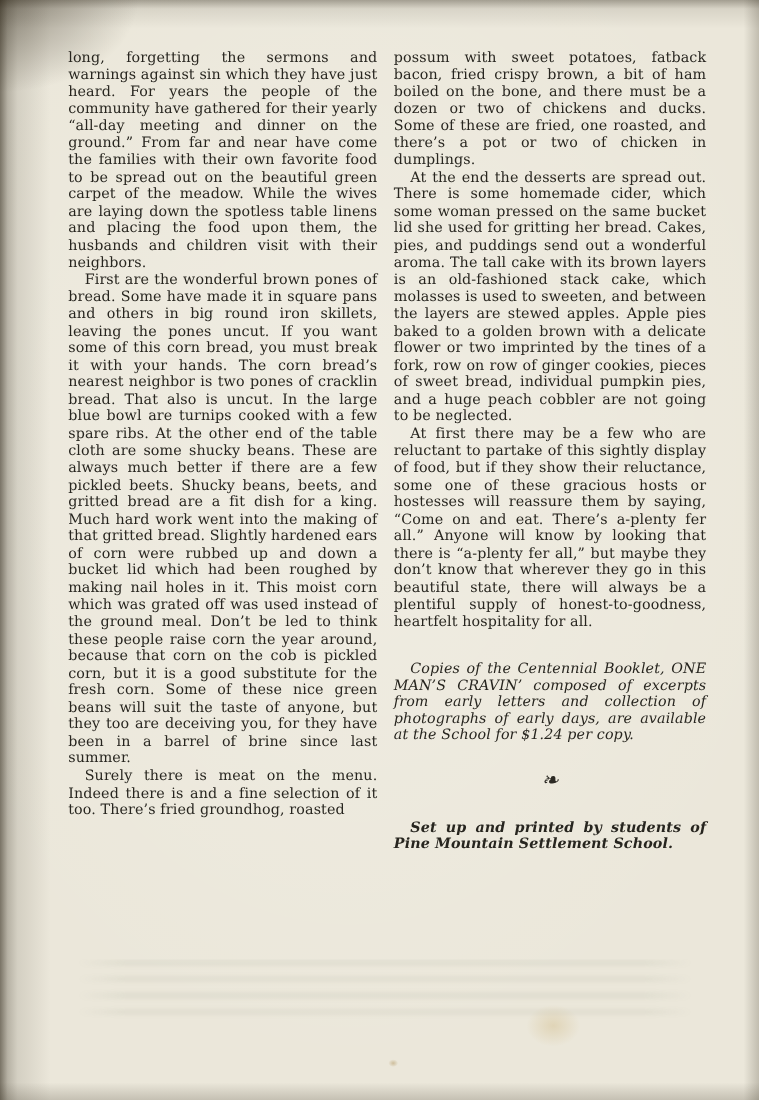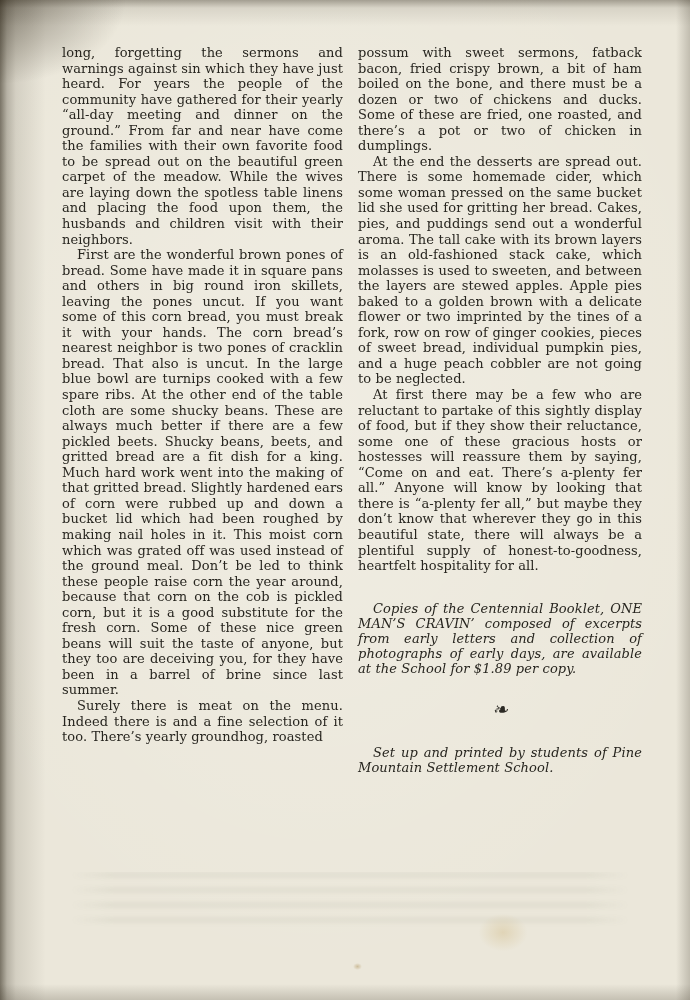--- a/index.html
+++ b/index.html
@@ -110,38 +110,39 @@
   .ornament {
     margin-top: 26px;
     text-align: center;
     font-size: 19px;
     font-style: italic;
     color: #2c2a24;
   }
   .colophon {
     margin-top: 27px !important;
     font-style: italic;
+    font-weight: bold;
   }
 </style>
 </head>
 <body>
 
 <div class="page">
 
   <div class="col col-left">
     <p class="noindent">long, forgetting the sermons and warnings against sin which they have just heard. For years the people of the community have gathered for their yearly “all-day meeting and dinner on the ground.” From far and near have come the families with their own favorite food to be spread out on the beautiful green carpet of the meadow. While the wives are laying down the spotless table linens and placing the food upon them, the husbands and children visit with their neighbors.</p>
     <p>First are the wonderful brown pones of bread. Some have made it in square pans and others in big round iron skillets, leaving the pones uncut. If you want some of this corn bread, you must break it with your hands. The corn bread’s nearest neighbor is two pones of cracklin bread. That also is uncut. In the large blue bowl are turnips cooked with a few spare ribs. At the other end of the table cloth are some shucky beans. These are always much better if there are a few pickled beets. Shucky beans, beets, and gritted bread are a fit dish for a king. Much hard work went into the making of that gritted bread. Slightly hardened ears of corn were rubbed up and down a bucket lid which had been roughed by making nail holes in it. This moist corn which was grated off was used instead of the ground meal. Don’t be led to think these people raise corn the year around, because that corn on the cob is pickled corn, but it is a good substitute for the fresh corn. Some of these nice green beans will suit the taste of anyone, but they too are deceiving you, for they have been in a barrel of brine since last summer.</p>
-    <p>Surely there is meat on the menu. Indeed there is and a fine selection of it too. There’s yearly groundhog, roasted</p>
+    <p>Surely there is meat on the menu. Indeed there is and a fine selection of it too. There’s fried groundhog, roasted</p>
   </div>
 
   <div class="col col-right">
-    <p class="noindent">possum with sweet sermons, fatback bacon, fried crispy brown, a bit of ham boiled on the bone, and there must be a dozen or two of chickens and ducks. Some of these are fried, one roasted, and there’s a pot or two of chicken in dumplings.</p>
+    <p class="noindent">possum with sweet potatoes, fatback bacon, fried crispy brown, a bit of ham boiled on the bone, and there must be a dozen or two of chickens and ducks. Some of these are fried, one roasted, and there’s a pot or two of chicken in dumplings.</p>
     <p>At the end the desserts are spread out. There is some homemade cider, which some woman pressed on the same bucket lid she used for gritting her bread. Cakes, pies, and puddings send out a wonderful aroma. The tall cake with its brown layers is an old-fashioned stack cake, which molasses is used to sweeten, and between the layers are stewed apples. Apple pies baked to a golden brown with a delicate flower or two imprinted by the tines of a fork, row on row of ginger cookies, pieces of sweet bread, individual pumpkin pies, and a huge peach cobbler are not going to be neglected.</p>
     <p>At first there may be a few who are reluctant to partake of this sightly display of food, but if they show their reluctance, some one of these gracious hosts or hostesses will reassure them by saying, “Come on and eat. There’s a-plenty fer all.” Anyone will know by looking that there is “a-plenty fer all,” but maybe they don’t know that wherever they go in this beautiful state, there will always be a plentiful supply of honest-to-goodness, heartfelt hospitality for all.</p>
-    <p class="note">Copies of the Centennial Booklet, ONE MAN’S CRAVIN’ composed of excerpts from early letters and collection of photographs of early days, are available at the School for $1.89 per copy.</p>
+    <p class="note">Copies of the Centennial Booklet, ONE MAN’S CRAVIN’ composed of excerpts from early letters and collection of photographs of early days, are available at the School for $1.24 per copy.</p>
     <div class="ornament">❧</div>
     <p class="colophon noindent" style="text-indent:15px">Set up and printed by students of Pine Mountain Settlement School.</p>
   </div>
 
   <div class="showthrough"></div>
   <div class="stain"></div>
   <div class="speck1"></div>
   <div class="shadow-left"></div>
   <div class="shadow-top"></div>
   <div class="shadow-corner"></div>

